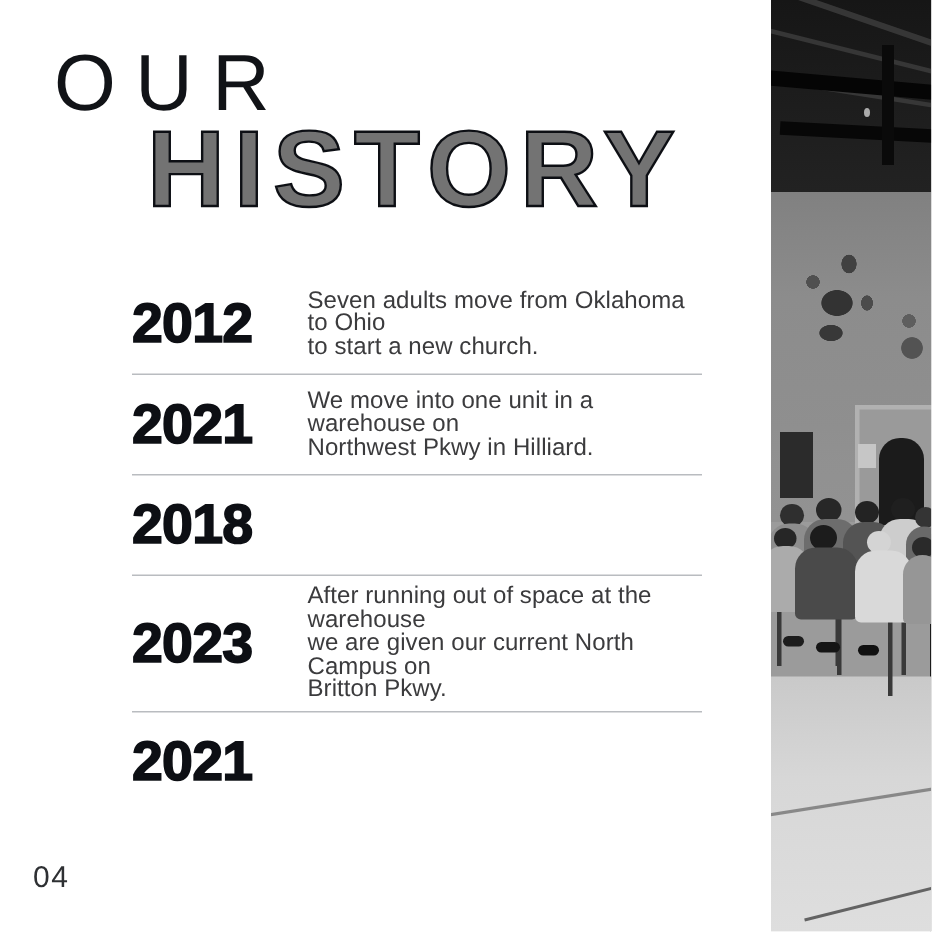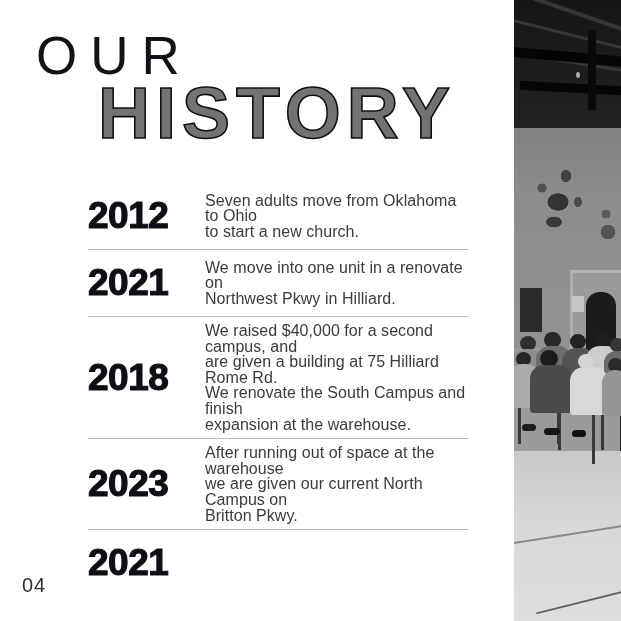--- a/index.html
+++ b/index.html
@@ -220,30 +220,26 @@
   <div class="timeline">
 
     <div class="tl-row">
       <div class="tl-year">2012</div>
       <div class="tl-desc">Seven adults move from Oklahoma to Ohio
 to start a new church.</div>
     </div>
 
     <div class="tl-row">
       <div class="tl-year">2021</div>
-      <div class="tl-desc">We move into one unit in a renovate on
+      <div class="tl-desc">We move into one unit in a warehouse on
 Northwest Pkwy in Hilliard.</div>
     </div>
 
     <div class="tl-row">
       <div class="tl-year">2018</div>
-      <div class="tl-desc">We raised $40,000 for a second campus, and
-are given a building at 75 Hilliard Rome Rd.
-We renovate the South Campus and finish
-expansion at the warehouse.</div>
     </div>
 
     <div class="tl-row">
       <div class="tl-year">2023</div>
       <div class="tl-desc">After running out of space at the warehouse
 we are given our current North Campus on
 Britton Pkwy.</div>
     </div>
 
     <div class="tl-row">

